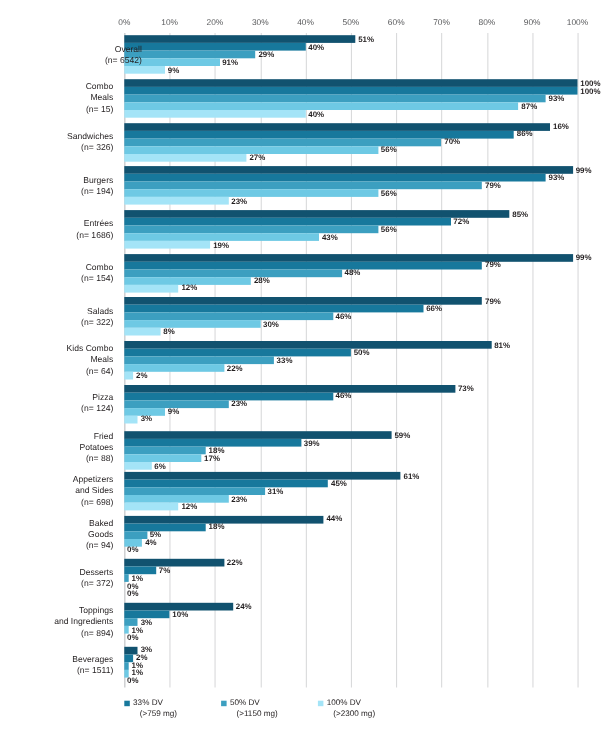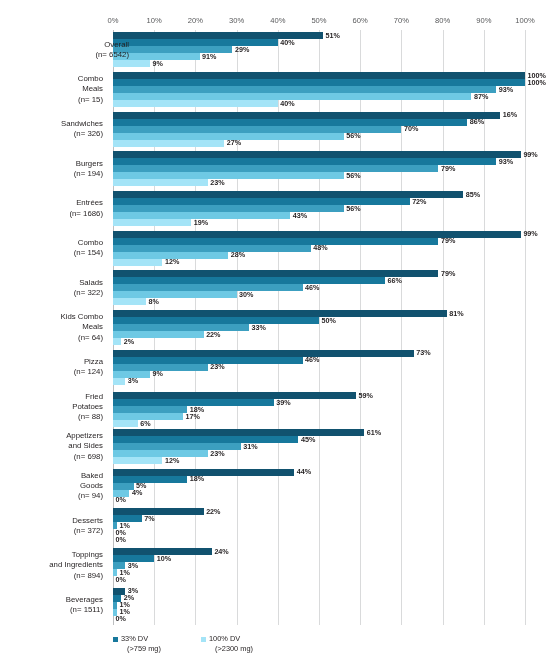--- a/index.html
+++ b/index.html
@@ -571,18 +571,22 @@
         <div>(n= 1511)</div>
       </div>
     </div>
 
   <div id="legend">
       <div class="legend-item">
         <span class="legend-swatch" style="background: rgb(23, 120, 156);"></span>
         <span class="legend-text"><span>33% DV</span><span class="l2">(&gt;759 mg)</span></span>
       </div>
       <div class="legend-item">
+        <span class="legend-swatch" style="background: rgb(60, 159, 192);"></span>
+        <span class="legend-text"><span>50% DV</span><span class="l2">(&gt;1150 mg)</span></span>
+      </div>
+      <div class="legend-item">
         <span class="legend-swatch" style="background: rgb(164, 228, 247);"></span>
         <span class="legend-text"><span>100% DV</span><span class="l2">(&gt;2300 mg)</span></span>
       </div>
     </div>
 
 </div>
 
 </body></html>

